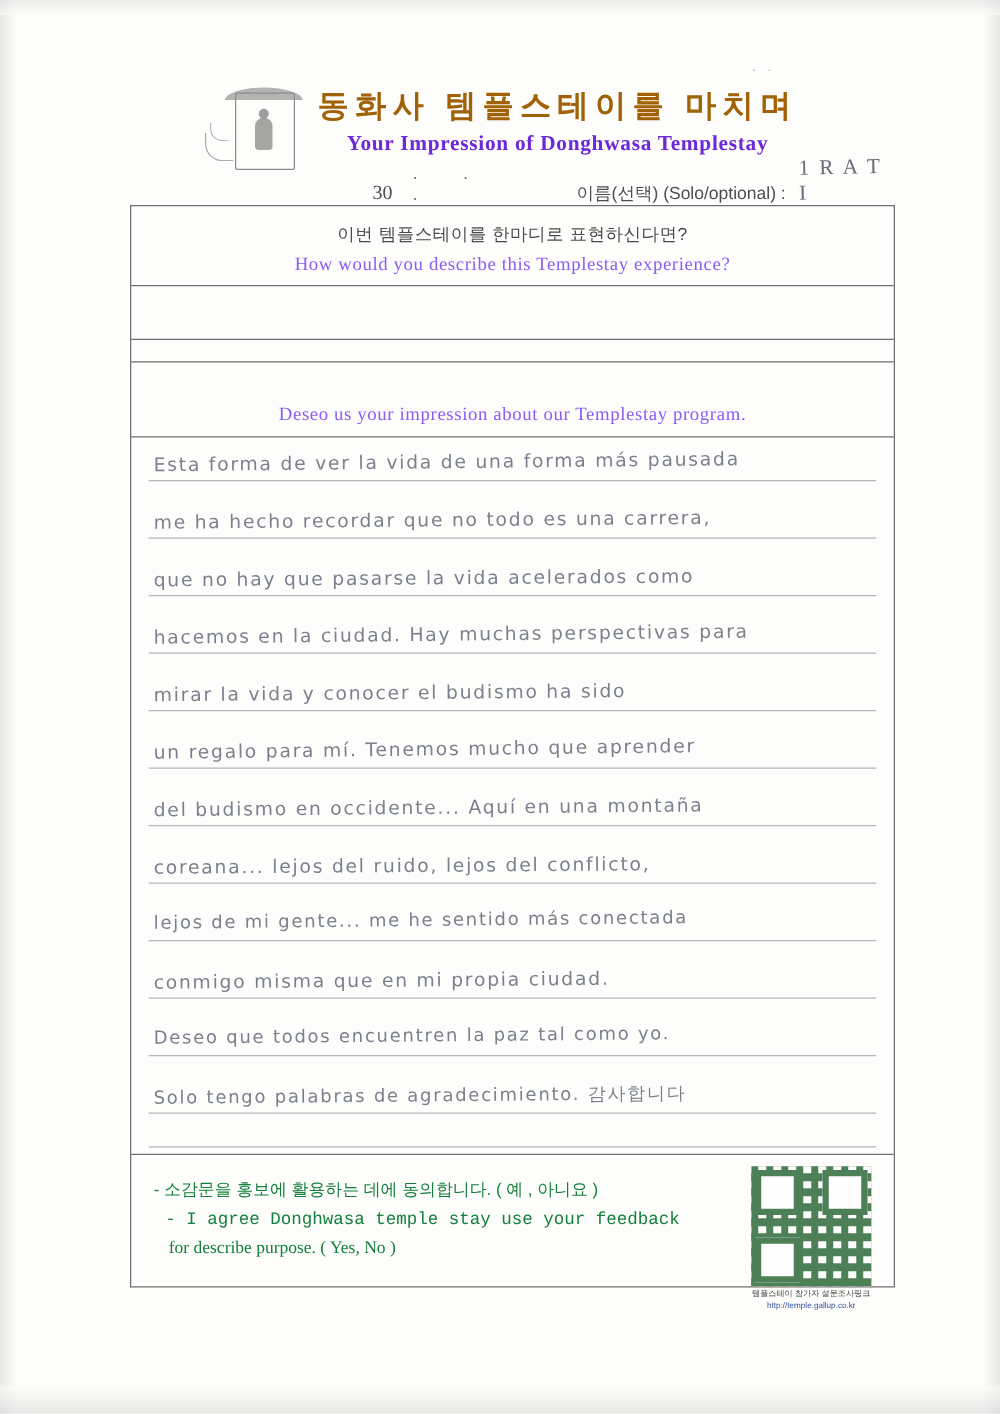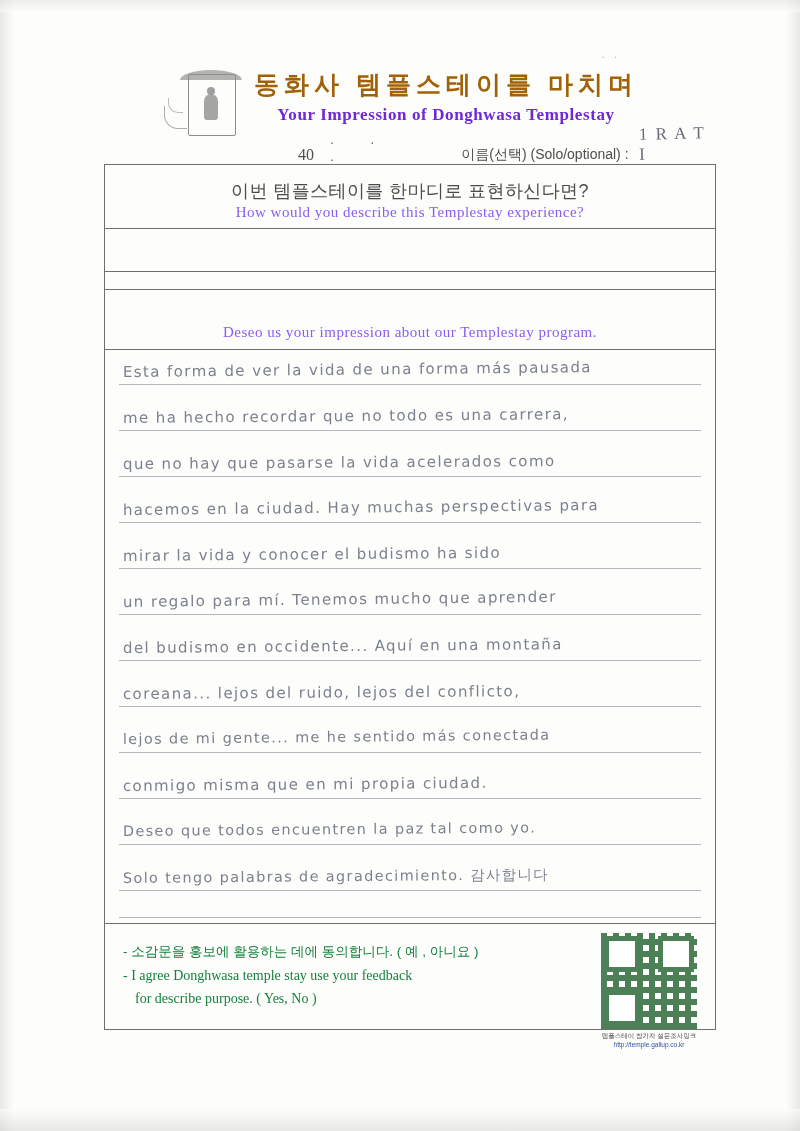--- a/index.html
+++ b/index.html
@@ -139,21 +139,21 @@
     left: 0; right: 0;
     height: 0;
     border-top: 1.4px solid #6f6f6f;
   }
   .cell-center {
     position: absolute;
     left: 0; right: 0;
     text-align: center;
   }
   .q-ko {
-    font-size: 18px;
+    font-size: 14px;
     color: #4a4a4a;
     letter-spacing: .4px;
   }
   .q-en {
     font-family: "Liberation Serif", serif;
     font-size: 15px;
     color: #8b5cf6;
     letter-spacing: .5px;
   }
 
@@ -185,22 +185,23 @@
     left: 18px;
     width: 430px;
   }
   .consent-line {
     font-size: 13.5px;
     color: #15803d;
     margin-bottom: 7px;
     white-space: nowrap;
   }
   .consent-line.en {
-    font-family: Liberation Serif, serif;
+    font-family: Liberation Mono, monospace;
     font-size: 14px;
+    text-align: center;
   }
   .consent-line.en2 {
     font-family: "Liberation Serif", serif;
     font-size: 14px;
     padding-left: 12px;
   }
 
   
   .qr-box {
     position: absolute;
@@ -325,21 +326,21 @@
       <div class="leaf"></div>
       <div class="leaf2"></div>
     </div>
     <div class="title-block">
       <div class="title-ko">동화사 템플스테이를 마치며</div>
       <div class="title-en">Your Impression of Donghwasa Templestay</div>
     </div>
   </div>
 
   <div class="meta-row">
-    <span class="meta-year">40</span>
+    <span class="meta-year">30</span>
     <span class="meta-dots">. . .</span>
     <span class="meta-name-label">이름(선택) (Solo/optional) :</span>
     <span class="meta-name-value">1 R A T I</span>
   </div>
 
   <div class="form-frame">
 
     <div class="cell-center q-ko" style="top:14px;">이번 템플스테이를 한마디로 표현하신다면?</div>
     <div class="cell-center q-en" style="top:39px;">How would you describe this Templestay experience?</div>
     <div class="rowline" style="top:63px;"></div>

